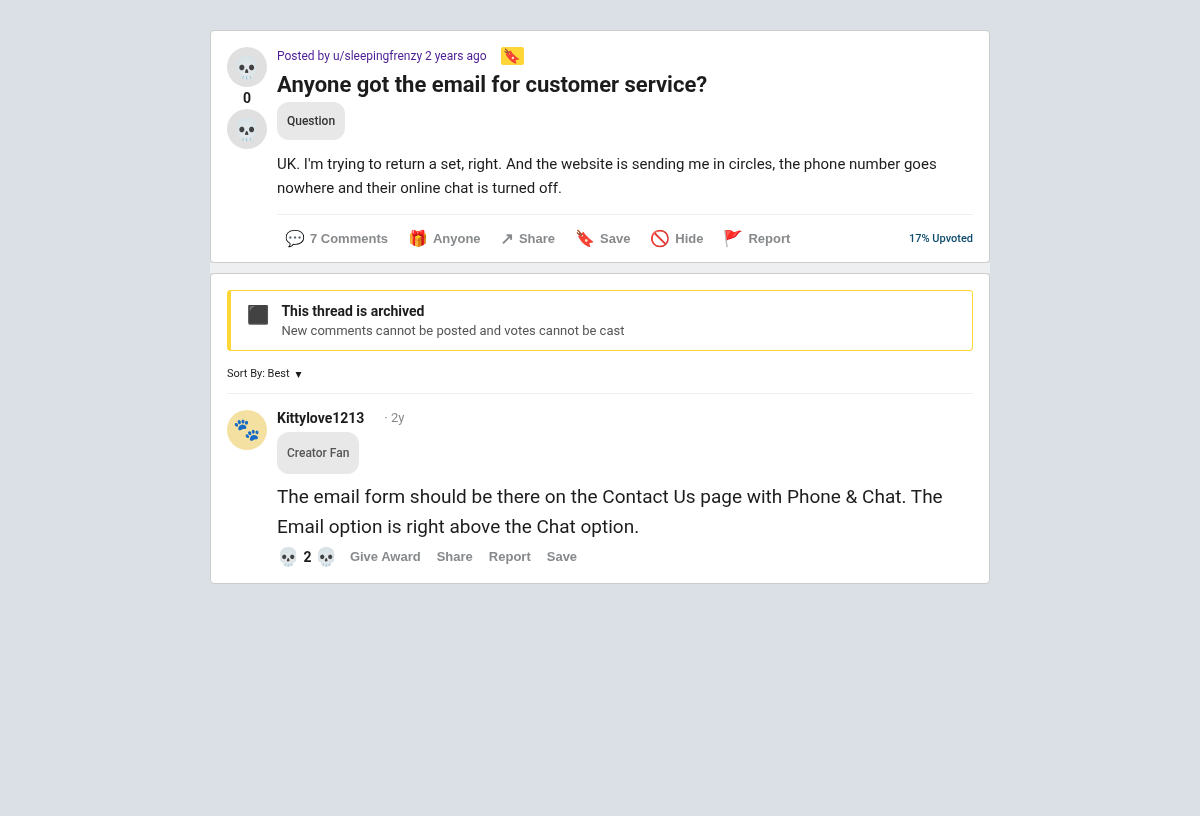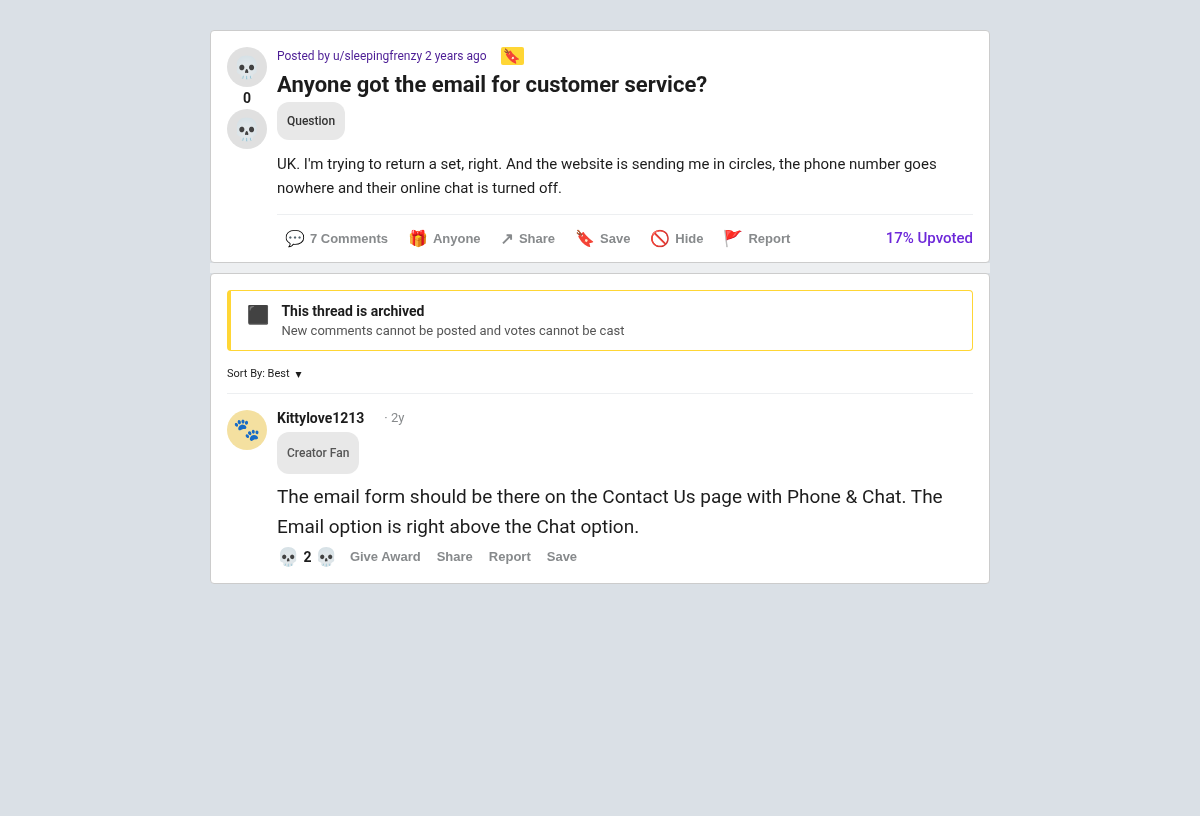--- a/index.html
+++ b/index.html
@@ -115,22 +115,22 @@
       font-weight: 700;
       background: none;
       border: none;
       white-space: nowrap;
     }
     .action-icon {
       font-size: 16px;
     }
     .upvote-pct {
       margin-left: auto;
-      font-size: 15px;
-      color: #6d28d9;
+      font-size: 11px;
+      color: #0c4a6e;
       font-weight: 500;
     }
 
     
     .separator {
       height: 10px;
       background: #edeff1;
     }
 
     

